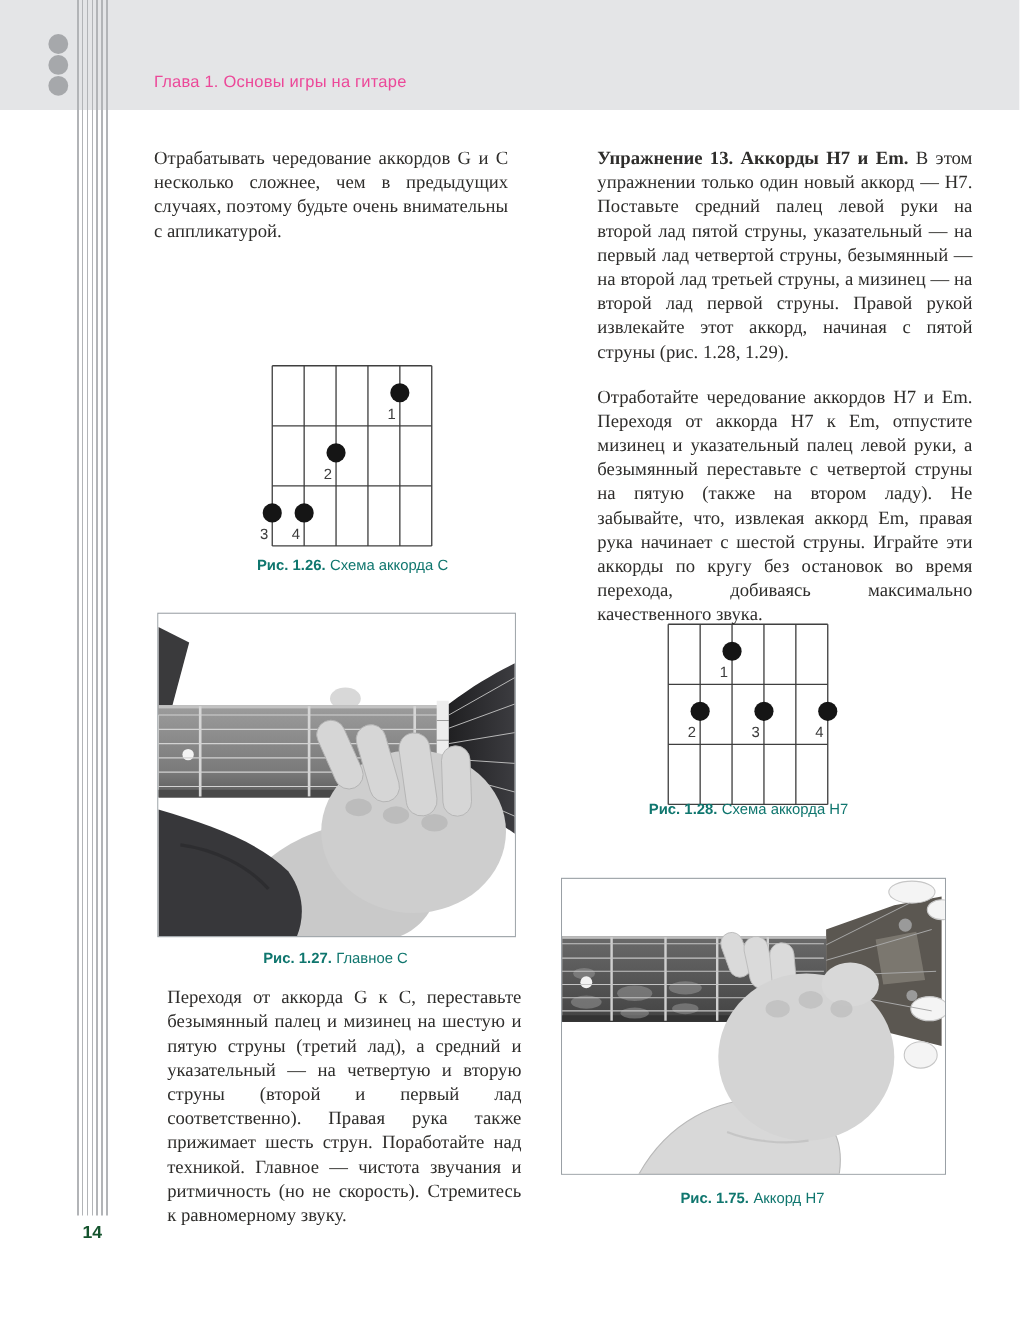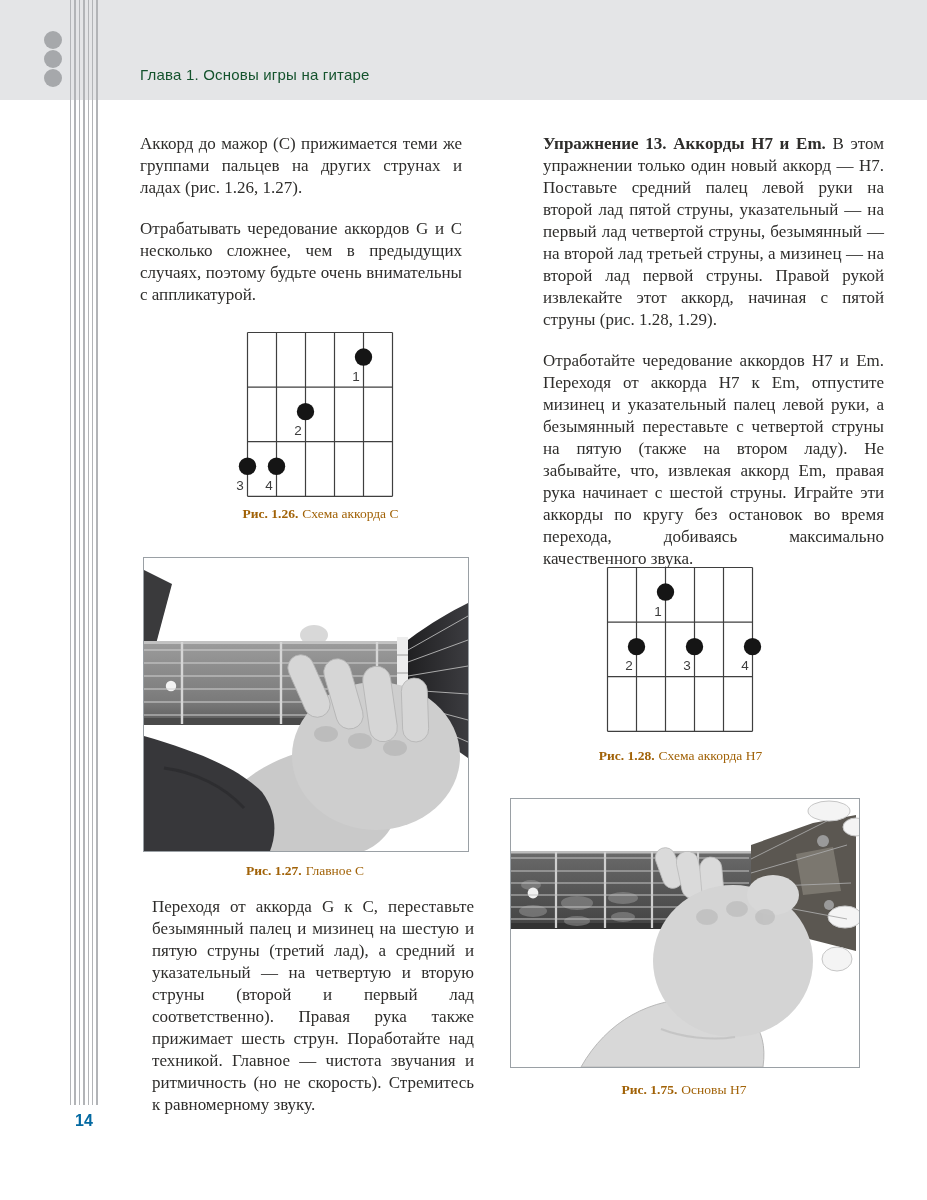--- a/index.html
+++ b/index.html
@@ -4,61 +4,60 @@
 <style>
   html,body{margin:0;padding:0;background:#ffffff;}
   #page{position:relative;width:927px;height:1200px;background:#fff;overflow:hidden;
         font-family:"Liberation Serif",serif;color:#2e2d2b;}
   .band{position:absolute;left:0;top:0;width:927px;height:100px;background:#e4e5e7;}
   .stripes{position:absolute;left:70px;top:0;width:30px;height:1105px;
            background:repeating-linear-gradient(to right,#b2b4b7 0 1.4px,transparent 1.4px 4.4px);}
   .circles{position:absolute;left:44px;top:31px;display:flex;flex-direction:column;gap:1px;}
   .circles span{width:18px;height:18px;border-radius:50%;background:#a6a8ab;}
   .chapter{position:absolute;left:140px;top:66px;font-family:"Liberation Sans",sans-serif;
-           font-size:15px;color:#14532d;letter-spacing:.2px;}
+           font-size:15px;color:#ec4899;letter-spacing:.2px;}
   .col{position:absolute;text-align:justify;font-size:17px;line-height:22px;hyphens:auto;}
   .col p{margin:0 0 19px 0;}
   .col p:last-child{margin-bottom:0;}
   #left-col-top{left:140px;top:133px;width:322px;}
   #left-col-bottom{left:152px;top:896px;width:322px;}
   #right-col{left:505px;top:133px;width:341px;margin-left:38px;}
   .lead{font-weight:bold;}
   .chord{position:absolute;width:174px;height:172px;}
   #chord-c{left:233px;top:329px;}
   #chord-h7{left:593px;top:564px;}
-  .cap{position:absolute;font-family:Liberation Serif, serif;font-size:13.5px;
-       color:#a16207;text-align:center;white-space:nowrap;}
+  .cap{position:absolute;font-family:Liberation Sans, sans-serif;font-size:13.5px;
+       color:#0f766e;text-align:center;white-space:nowrap;}
   .cap b{margin-right:4px;}
   #cap-126{left:200px;top:506px;width:241px;}
   #cap-127{left:185px;top:863px;width:240px;}
-  #cap-128{left:560px;top:748px;width:241px;}
+  #cap-128{left:560px;top:728px;width:241px;}
   #cap-129{left:564px;top:1082px;width:240px;}
   .photo{position:absolute;border:1px solid #9aa0a5;background:#fff;}
   #photo-c{left:143px;top:557px;width:324px;height:293px;}
   #photo-h7{left:510px;top:798px;width:348px;height:268px;}
   .photo svg{display:block;}
   .pagenum{position:absolute;left:75px;top:1112px;font-family:"Liberation Sans",sans-serif;
-           font-weight:bold;font-size:16px;color:#0369a1;}
+           font-weight:bold;font-size:16px;color:#14532d;}
 </style>
 </head>
 <body>
 
 <div id="page">
 
   <div class="band"></div>
   <div class="stripes"></div>
   <div class="circles">
     <span></span>
     <span></span>
     <span></span>
   </div>
   <div class="chapter">Глава 1. Основы игры на гитаре</div>
 
   <div class="col" id="left-col-top">
-    <p>Аккорд до мажор (C) прижимается теми же группами пальцев на других струнах и ладах (рис. 1.26, 1.27).</p>
     <p>Отрабатывать чередование аккордов G и C несколько сложнее, чем в предыдущих случаях, поэтому будьте очень внимательны с аппликатурой.</p>
   </div>
 
   <div class="chord" id="chord-c"><svg xmlns="http://www.w3.org/2000/svg" width="174" height="172" viewBox="-14.5 -3.5 174 172">
         <g stroke="#3f3f3f" stroke-width="1.2">
           <line x1="0" y1="0" x2="0" y2="163.8"></line>
           <line x1="29" y1="0" x2="29" y2="163.8"></line>
           <line x1="58" y1="0" x2="58" y2="163.8"></line>
           <line x1="87" y1="0" x2="87" y2="163.8"></line>
           <line x1="116" y1="0" x2="116" y2="163.8"></line>
@@ -251,18 +250,18 @@
       <ellipse cx="262" cy="96" rx="26" ry="20" fill="#d8d8d8"></ellipse>
       <g fill="#b5b5b5" opacity="0.55">
         <ellipse cx="196" cy="118" rx="11" ry="8"></ellipse>
           <ellipse cx="226" cy="110" rx="11" ry="8"></ellipse>
           <ellipse cx="254" cy="118" rx="10" ry="8"></ellipse>
       </g>
       <path d="M150,230 C170,238 200,242 224,238" stroke="#bdbdbd" fill="none" stroke-width="2" opacity="0.7"></path>
     </svg>
   </div>
   <div class="cap" id="cap-129">
-    <b>Рис. 1.75.</b><span>Основы H7</span>
+    <b>Рис. 1.75.</b><span>Аккорд H7</span>
   </div>
 
   <div class="pagenum">14</div>
 
 </div>
 
 </body></html>

